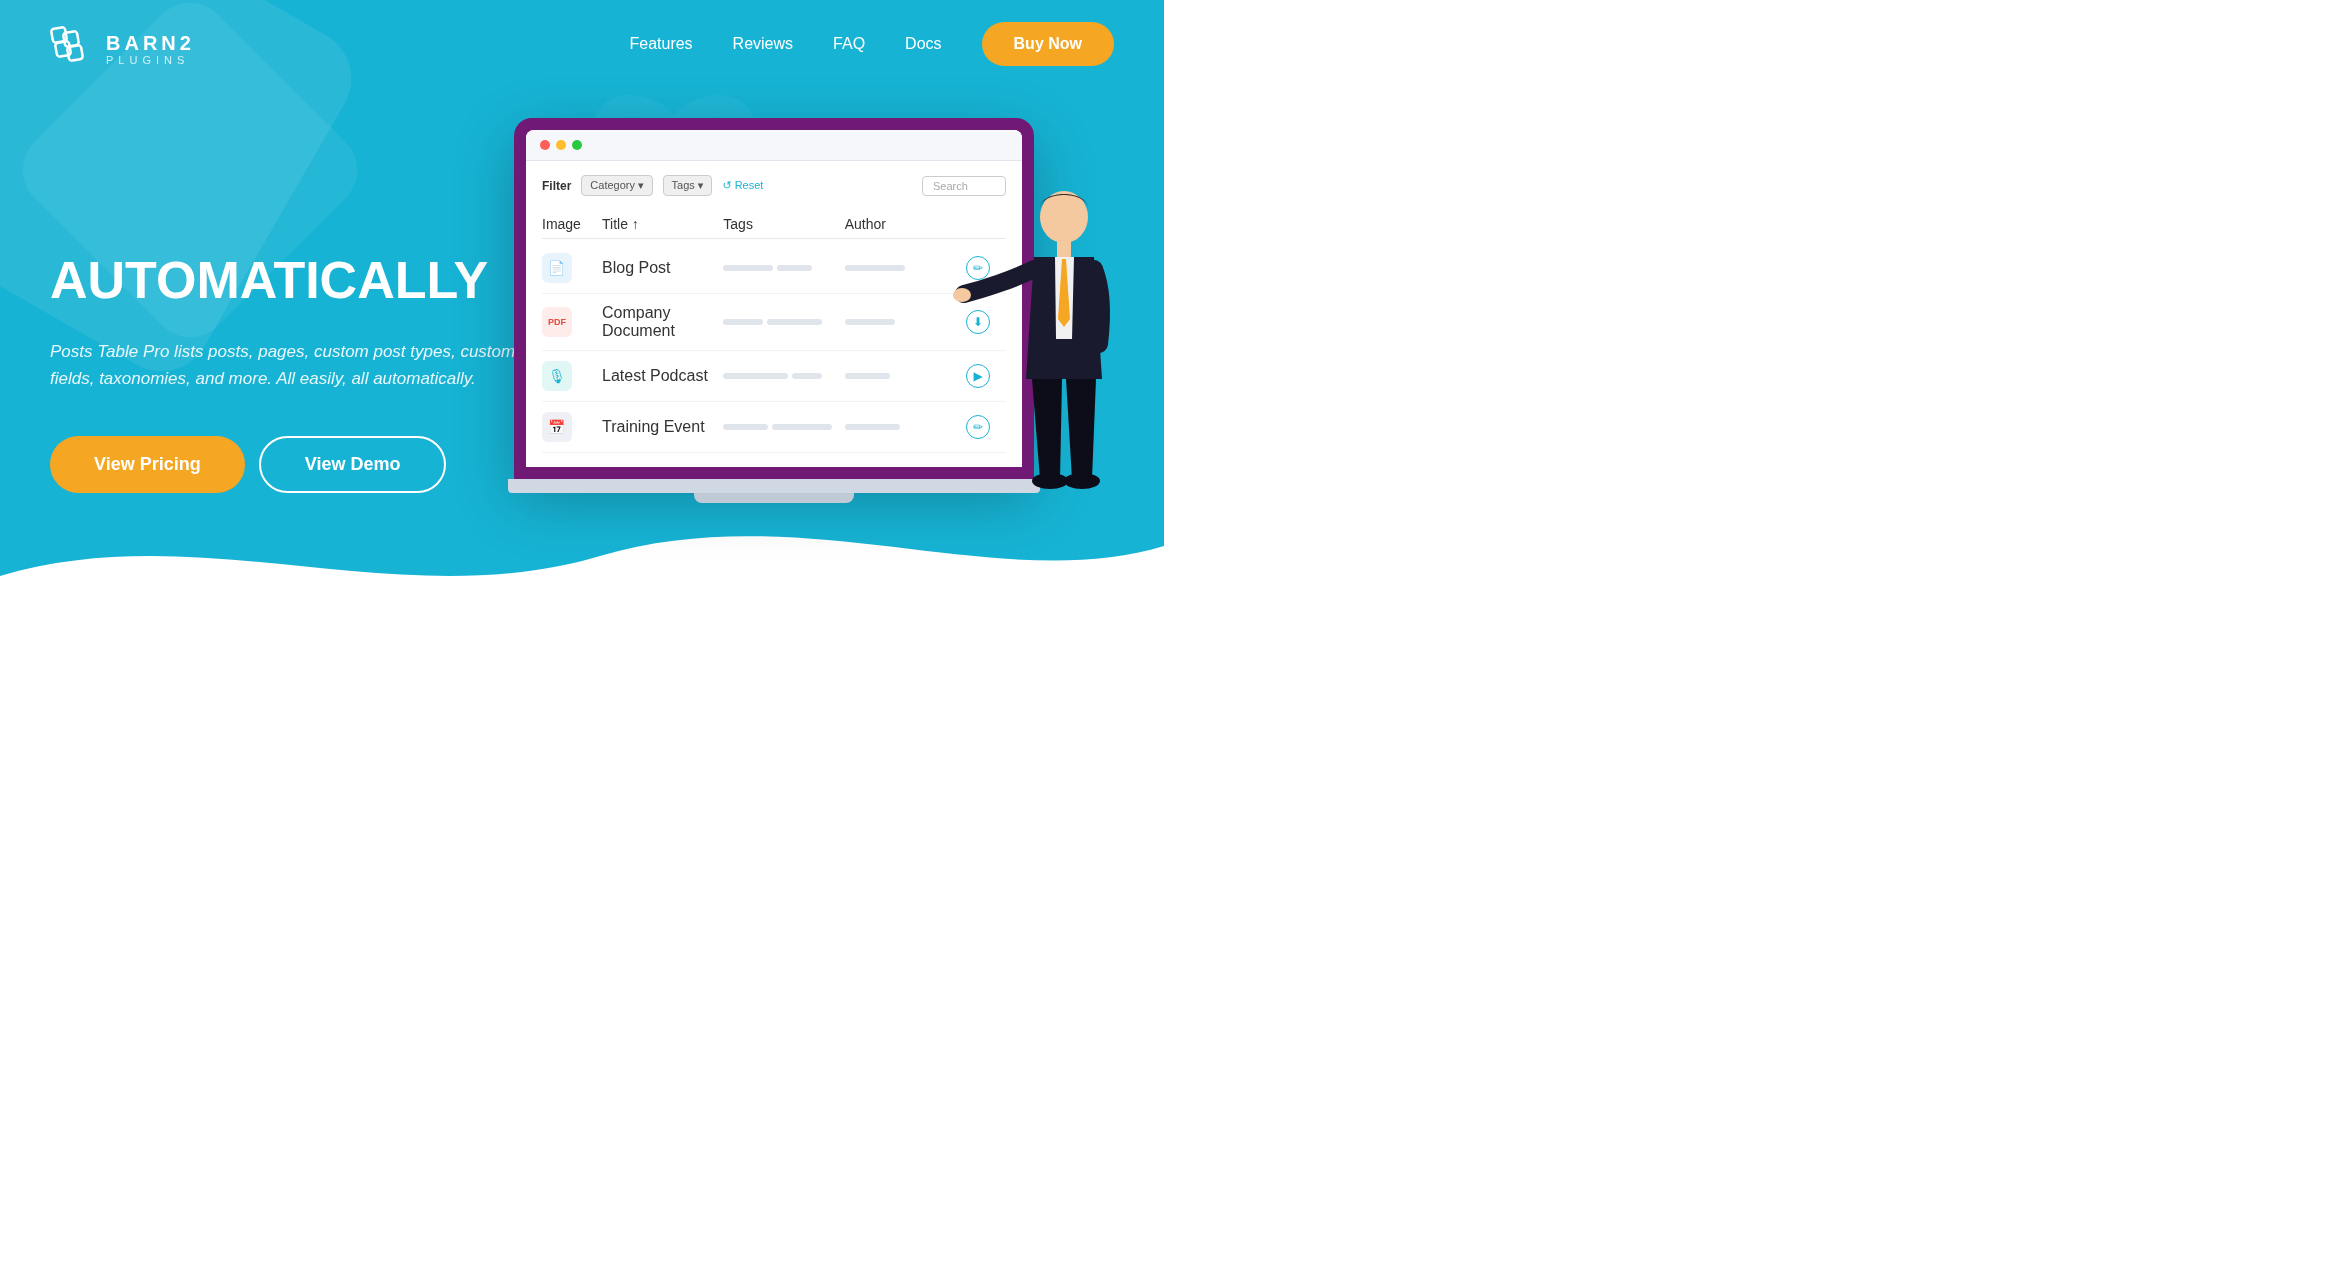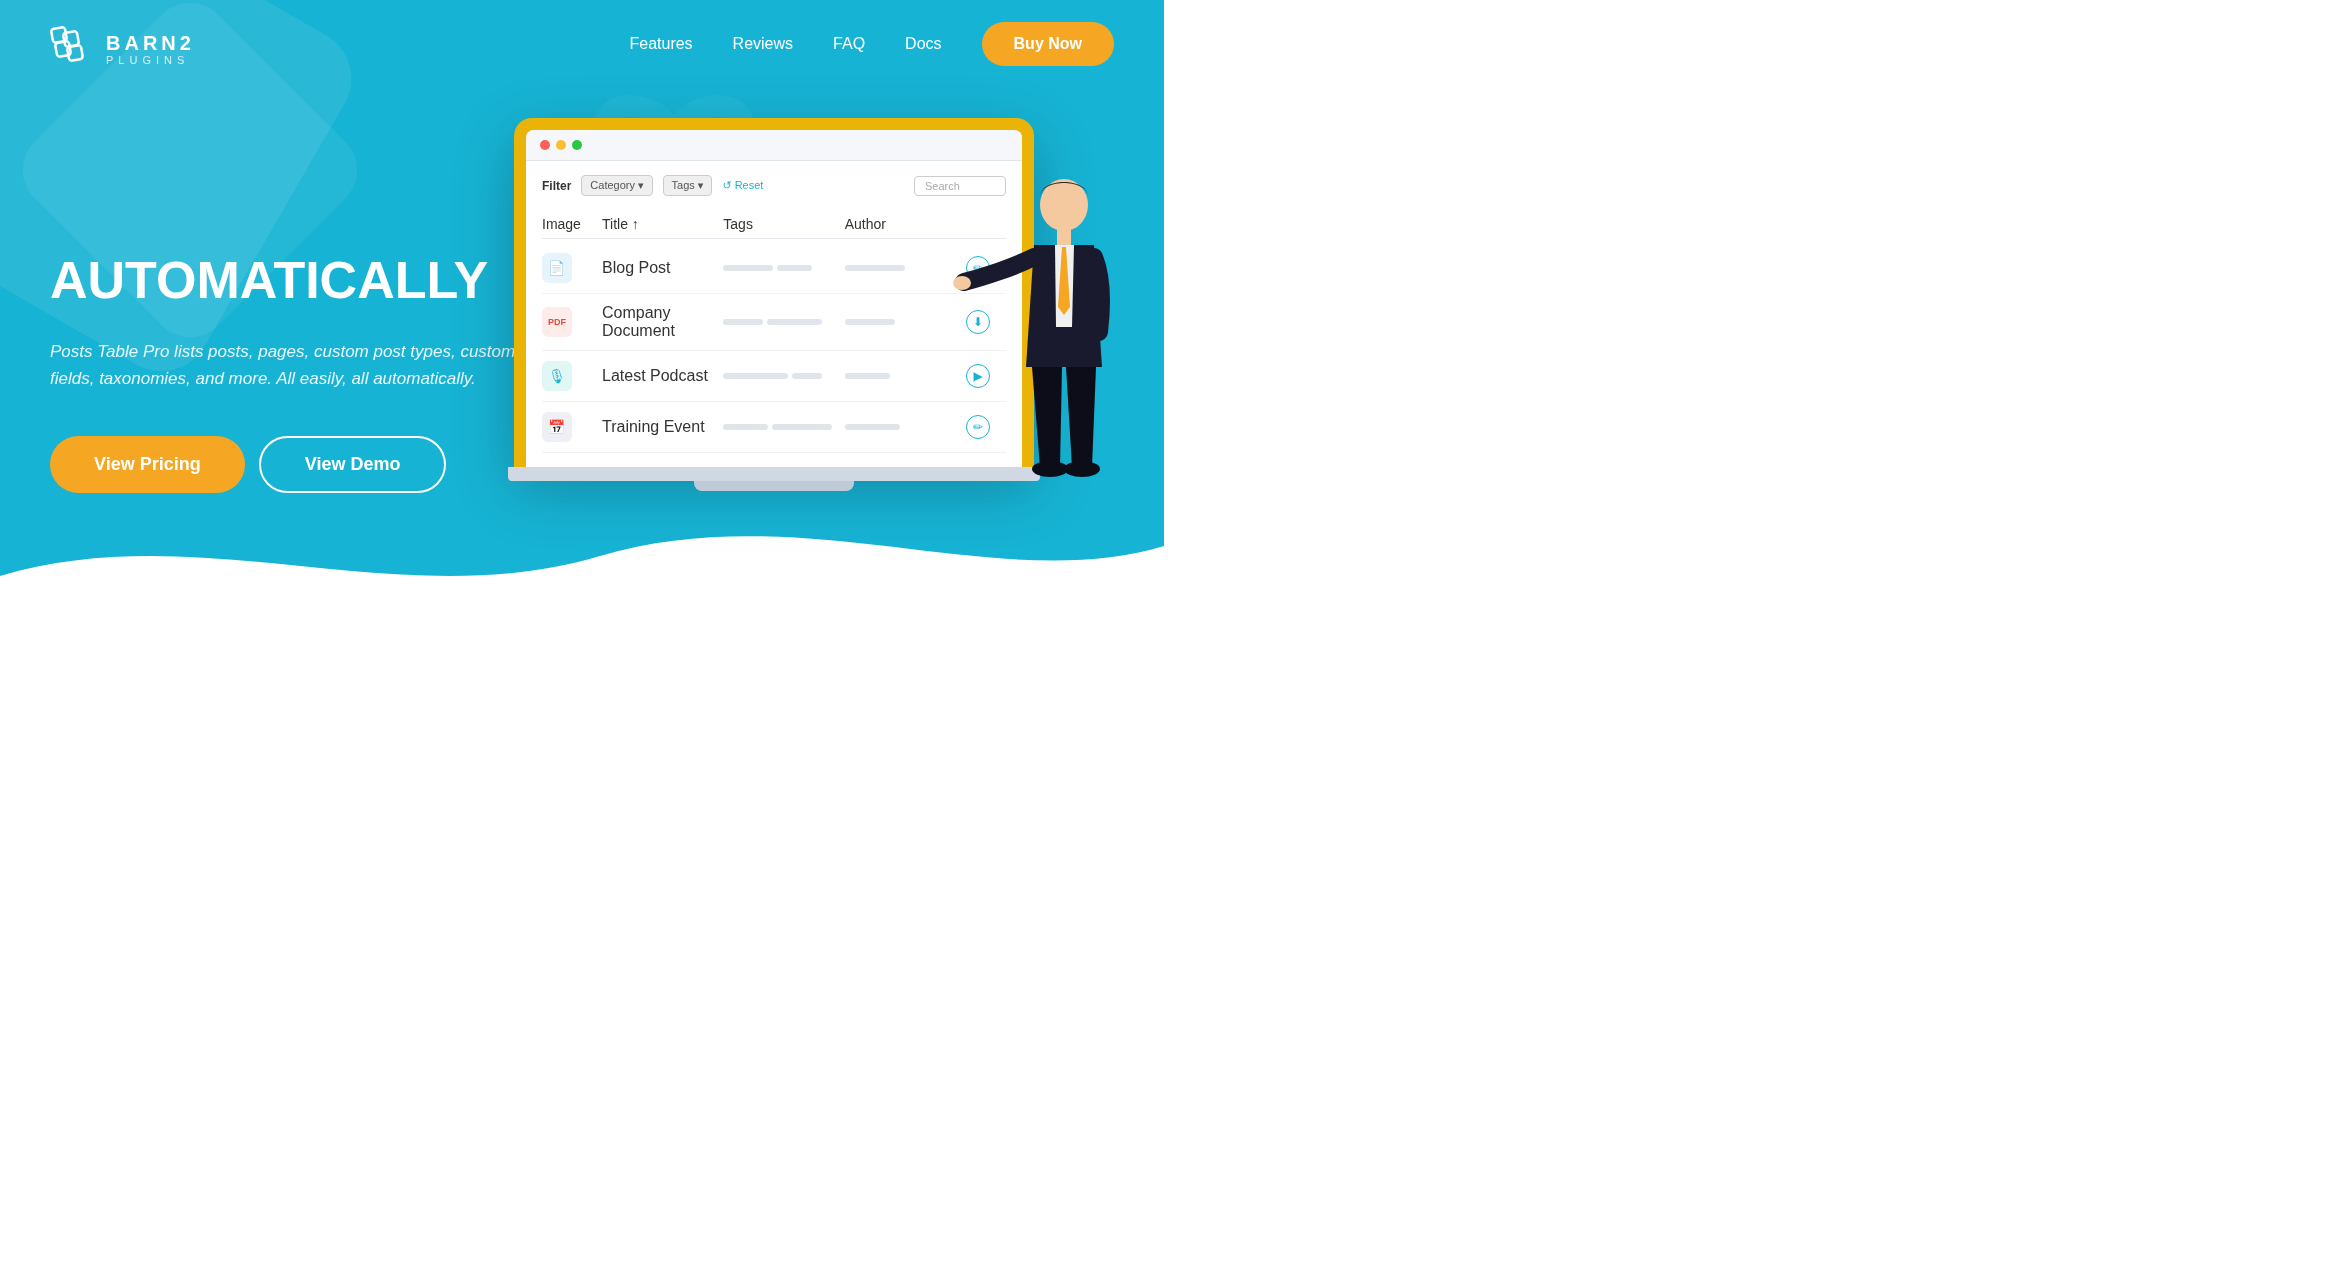--- a/index.html
+++ b/index.html
@@ -181,23 +181,23 @@
       position: relative;
       flex-shrink: 0;
       width: 580px;
     }
     .laptop-container {
       position: relative;
       width: 520px;
       margin-left: -20px;
     }
     .laptop-outer {
-      background: #eab308;
+      background: #701a75;
       border-radius: 18px 18px 0 0;
-      padding: 12px 12px 0 12px;
+      padding: 12px 12px 12px 12px;
       box-shadow: 0 20px 60px rgba(0,0,0,0.25);
     }
     .laptop-screen {
       background: #fff;
       border-radius: 8px 8px 0 0;
       overflow: hidden;
       min-height: 320px;
     }
     .laptop-dots {
       display: flex;
@@ -247,21 +247,21 @@
       gap: 3px;
       cursor: pointer;
     }
     .filter-search {
       margin-left: auto;
       border: 1px solid #ccc;
       border-radius: 4px;
       padding: 3px 10px;
       font-size: 11px;
       color: #aaa;
-      width: 92px;
+      width: 84px;
     }
     .table-header-row {
       display: grid;
       grid-template-columns: 60px 1fr 1fr 1fr 40px;
       padding: 6px 0;
       border-bottom: 1px solid #e5e8ec;
       margin-bottom: 4px;
     }
     .th {
       font-size: 14px;

